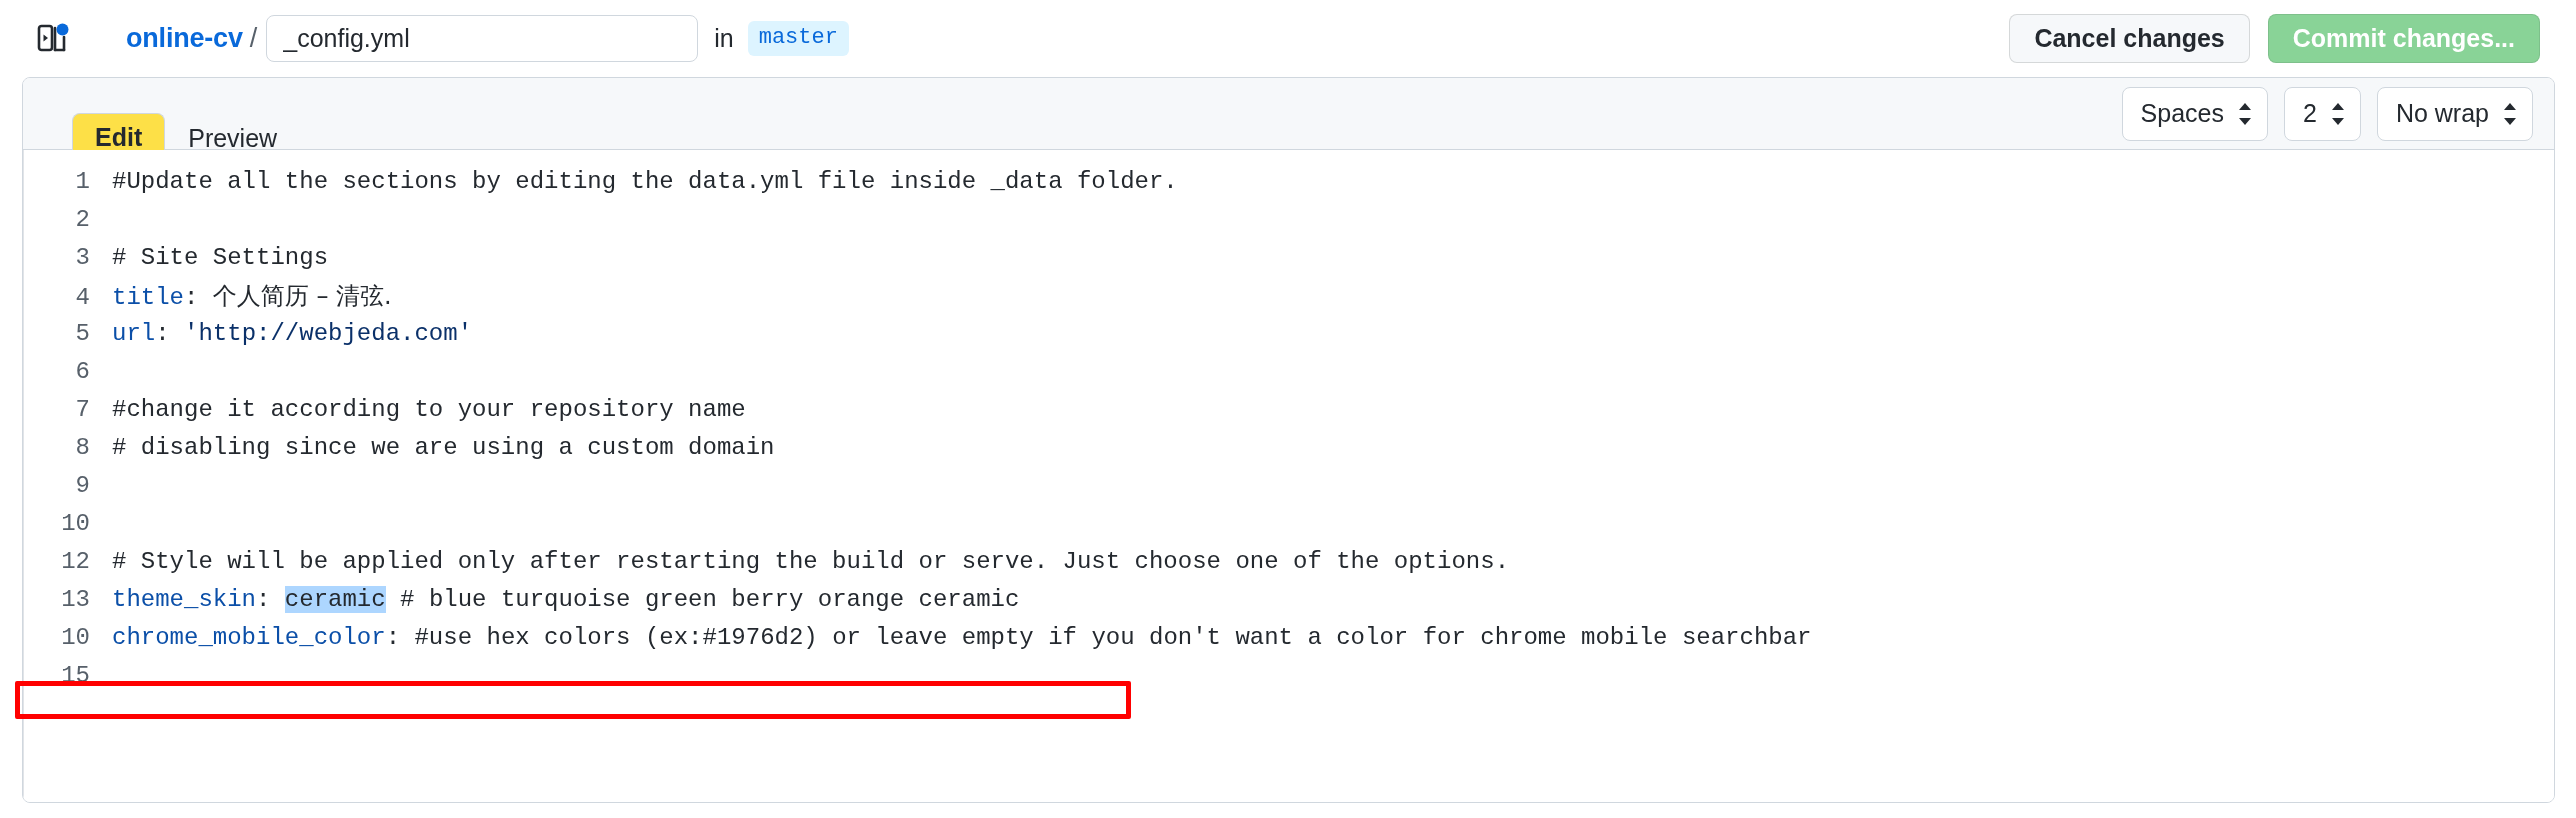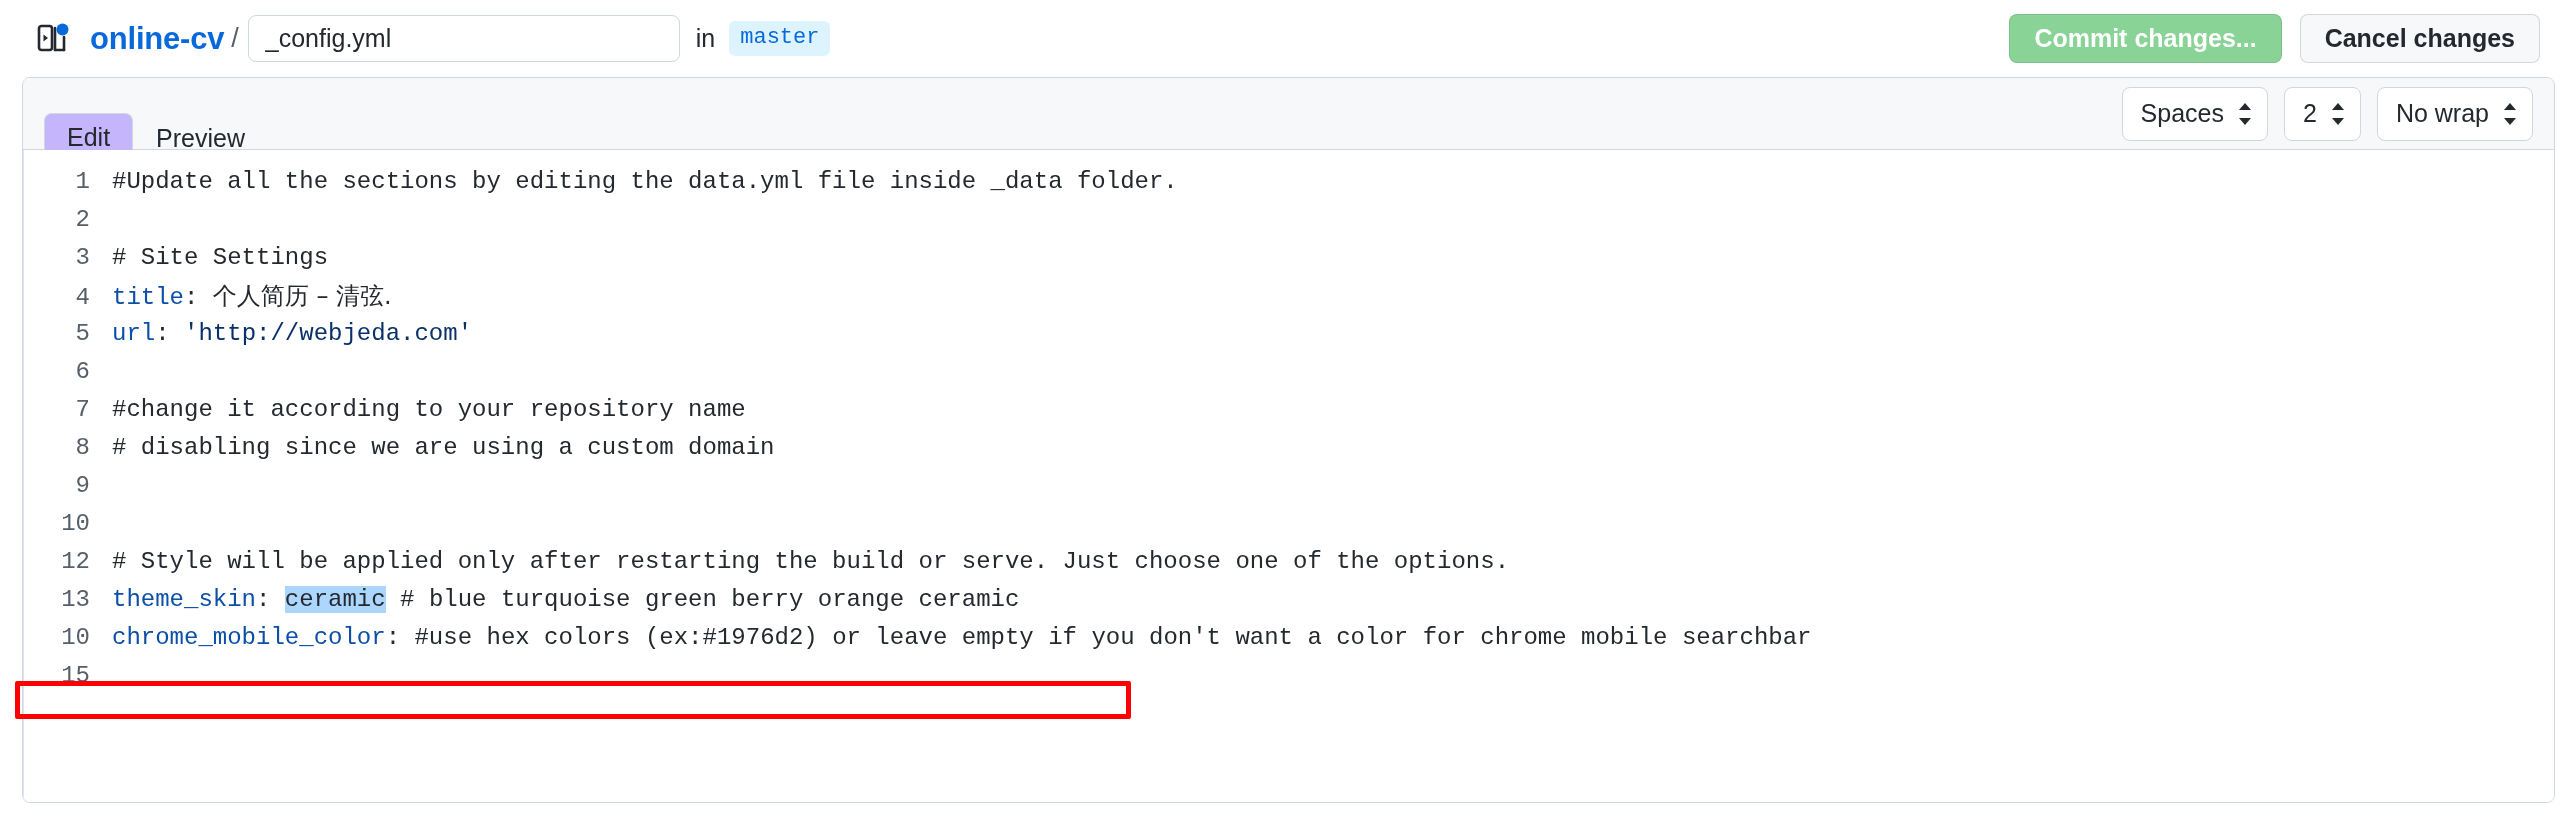--- a/index.html
+++ b/index.html
@@ -47,26 +47,27 @@
   .repo-icon {
     width: 36px;
     height: 36px;
     position: relative;
     margin-right: 18px;
     flex: 0 0 auto;
   }
   .repo-icon svg { display: block; }
 
   .repo-name {
-    font-size: 31px;
+    font-size: 27px;
     font-weight: 700;
     color: #0969da;
     letter-spacing: -0.2px;
     line-height: 1;
     white-space: nowrap;
+    margin-left: 36px;
   }
   .path-slash {
     font-size: 27px;
     font-weight: 400;
     color: #57606a;
     margin: 0 9px 0 7px;
     line-height: 1;
   }
 
   .filename-field {
@@ -182,24 +183,25 @@
     box-sizing: border-box;
     color: #24292f;
     position: relative;
     top: 12px;
     border: 1px solid transparent;
     border-bottom: none;
     border-radius: 8px 8px 0 0;
     background: transparent;
   }
   .tab.selected {
-    background: #c4b5fd;
+    background: #fde047;
     border-color: #d0d7de;
-    font-weight: 400;
+    font-weight: 700;
     height: 48px;
+    margin-left: 28px;
   }
 
   .toolbar-right {
     margin-left: auto;
     display: flex;
     align-items: center;
     gap: 16px;
   }
 
   .select-wrap {
@@ -332,22 +334,22 @@
       <span class="repo-name">online-cv</span>
       <span class="path-slash">/</span>
 
       <input class="filename-field" type="text" value="_config.yml" style="">
 
       <span class="in-word">in</span>
       <span class="branch-chip">master</span>
     </div>
 
     <div class="header-actions">
+      <button class="btn btn-cancel">Cancel changes</button>
       <button class="btn btn-commit">Commit changes...</button>
-      <button class="btn btn-cancel">Cancel changes</button>
     </div>
   </div>
 
   <div class="editor-box">
 
     <div class="editor-toolbar">
 
       <div class="tabnav">
         <div class="tab selected">Edit</div>
         <div class="tab">Preview</div>

